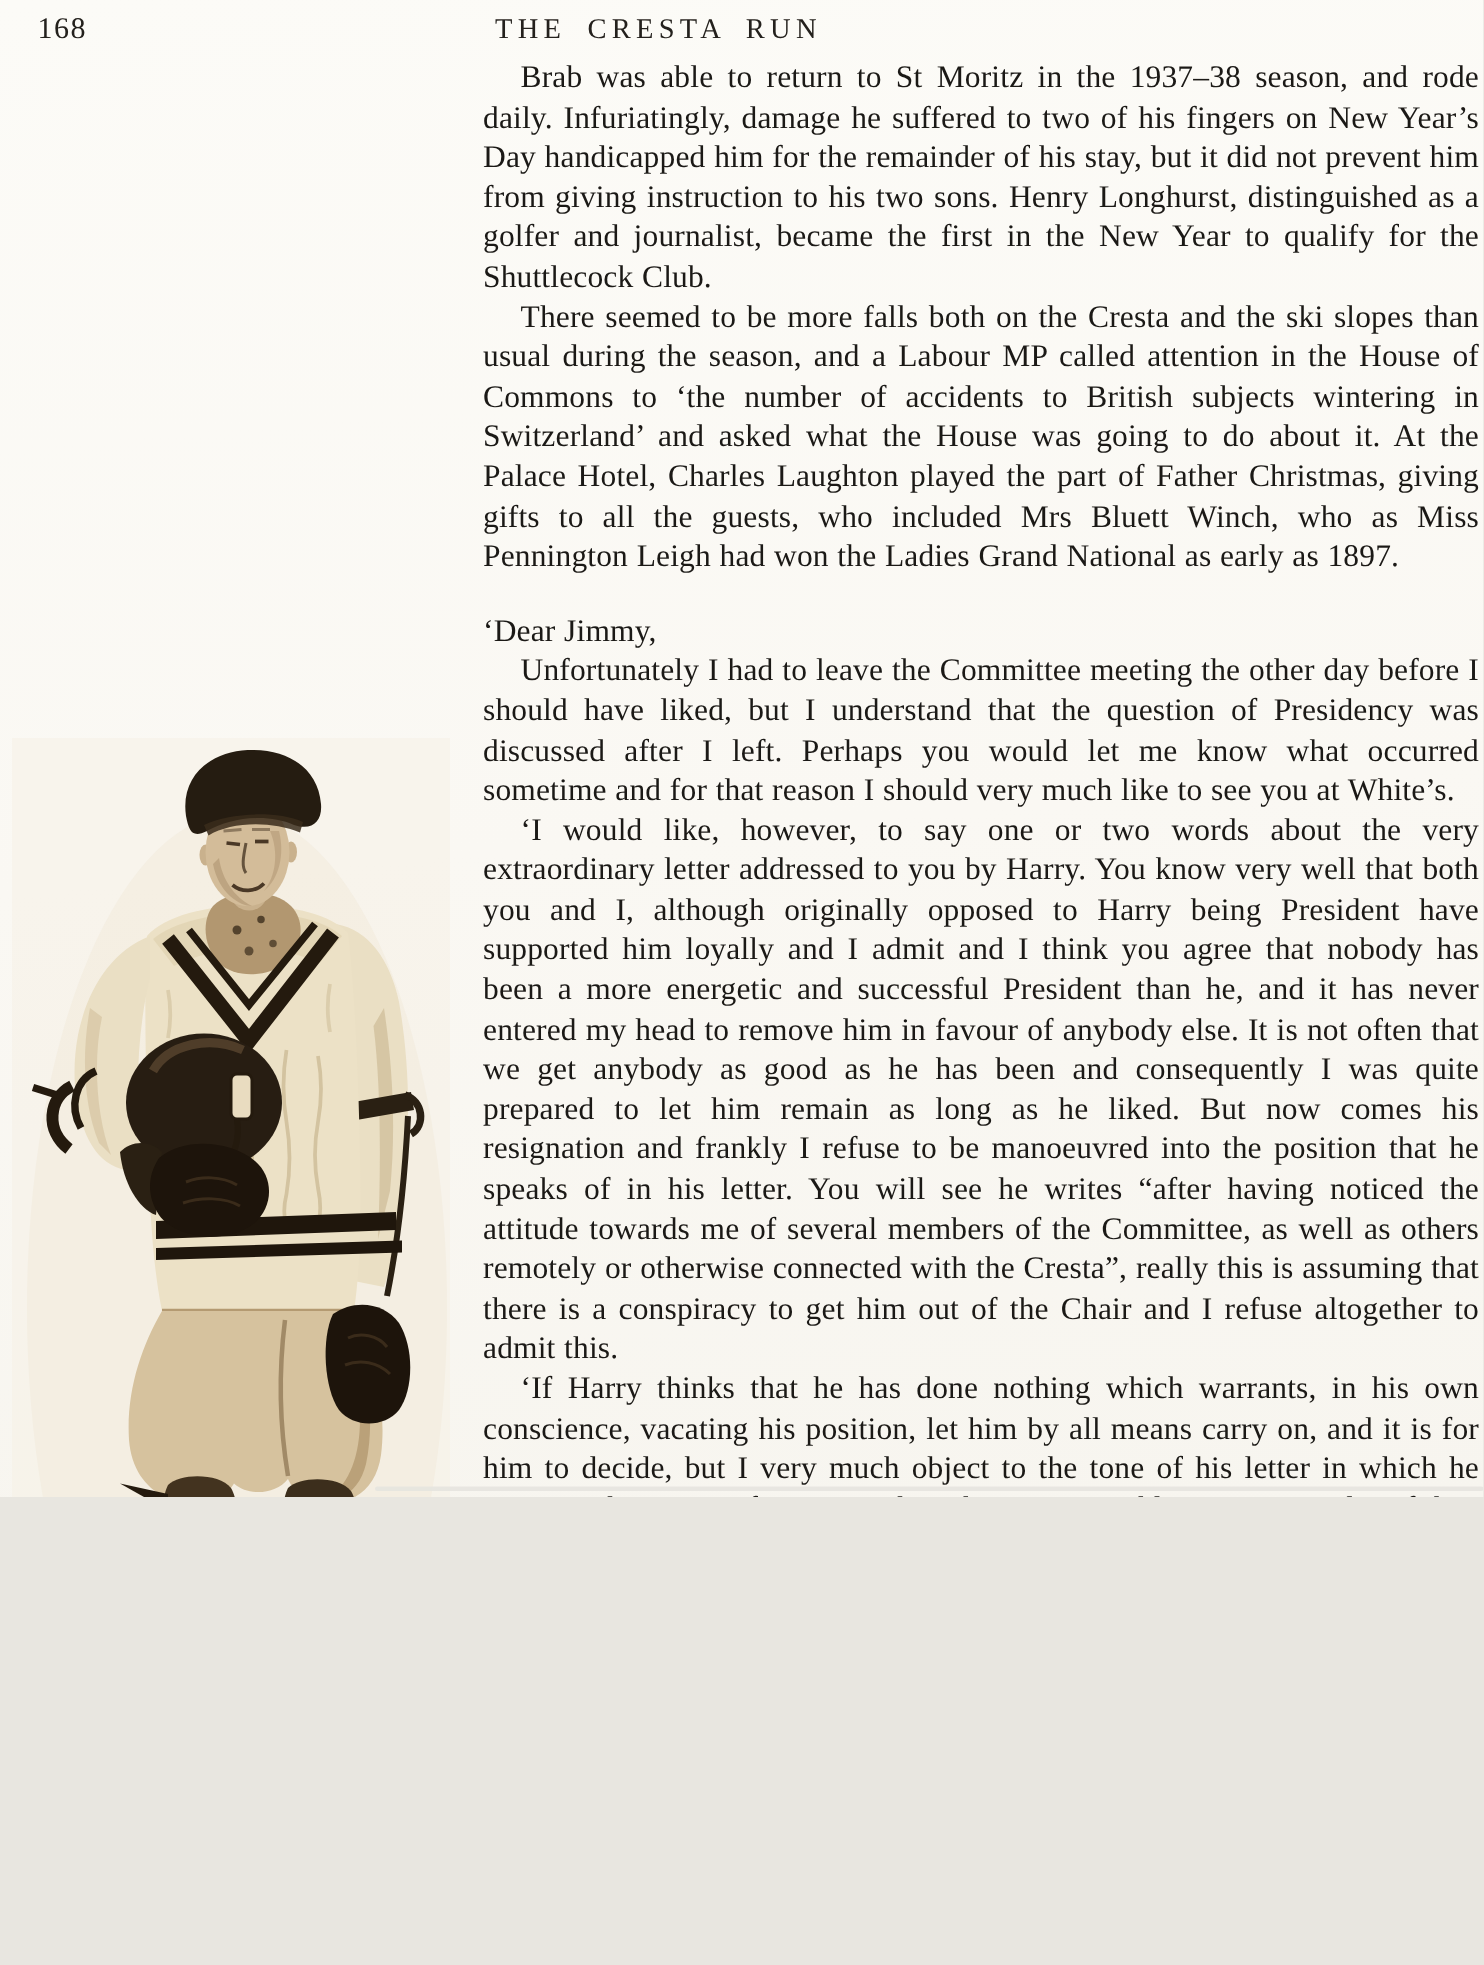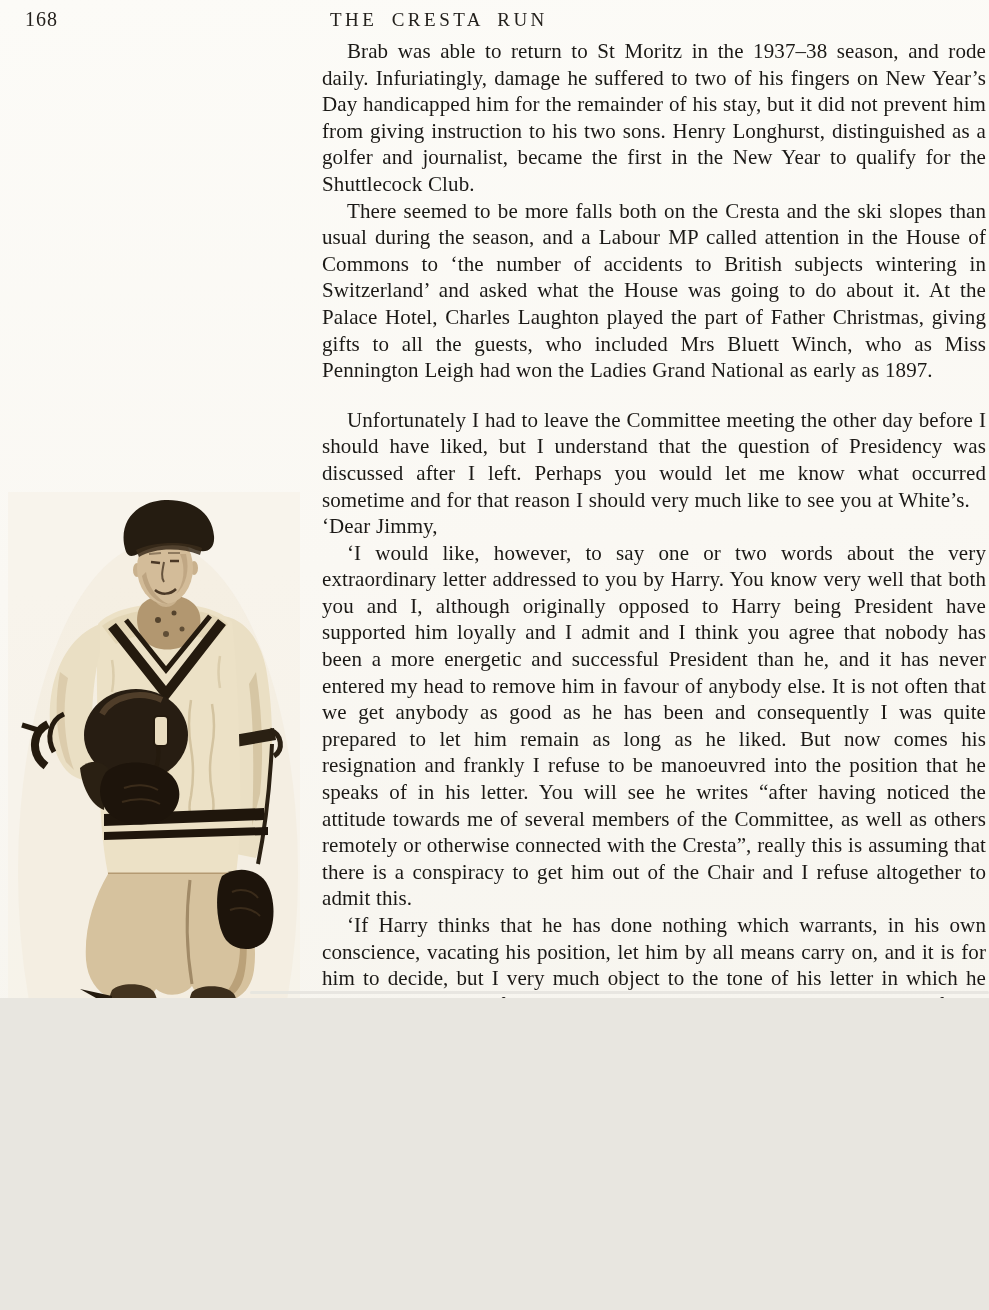--- a/index.html
+++ b/index.html
@@ -56,22 +56,22 @@
 
 <div class="page">
 
   <span class="page-number">168</span>
   <span class="running-title">THE CRESTA RUN</span>
 
   <div class="text-column">
     <p class="para indent">Brab was able to return to St Moritz in the 1937–38 season, and rode daily. Infuriatingly, damage he suffered to two of his fingers on New Year’s Day handicapped him for the remainder of his stay, but it did not prevent him from giving instruction to his two sons. Henry Longhurst, distinguished as a golfer and journalist, became the first in the New Year to qualify for the Shuttlecock Club.</p>
     <p class="para indent">There seemed to be more falls both on the Cresta and the ski slopes than usual during the season, and a Labour MP called attention in the House of Commons to ‘the number of accidents to British subjects wintering in Switzerland’ and asked what the House was going to do about it. At the Palace Hotel, Charles Laughton played the part of Father Christmas, giving gifts to all the guests, who included Mrs Bluett Winch, who as Miss Pennington Leigh had won the Ladies Grand National as early as 1897.</p>
     <div class="letter-block">
+      <p class="para">‘Dear Jimmy,</p>
       <p class="para indent">Unfortunately I had to leave the Committee meeting the other day before I should have liked, but I understand that the question of Presidency was discussed after I left. Perhaps you would let me know what occurred sometime and for that reason I should very much like to see you at White’s.</p>
-      <p class="para">‘Dear Jimmy,</p>
       <p class="para indent">‘I would like, however, to say one or two words about the very extraordinary letter addressed to you by Harry. You know very well that both you and I, although originally opposed to Harry being President have supported him loyally and I admit and I think you agree that nobody has been a more energetic and successful President than he, and it has never entered my head to remove him in favour of anybody else. It is not often that we get anybody as good as he has been and consequently I was quite prepared to let him remain as long as he liked. But now comes his resignation and frankly I refuse to be manoeuvred into the position that he speaks of in his letter. You will see he writes “after having noticed the attitude towards me of several members of the Committee, as well as others remotely or otherwise connected with the Cresta”, really this is assuming that there is a conspiracy to get him out of the Chair and I refuse altogether to admit this.</p>
       <p class="para indent">‘If Harry thinks that he has done nothing which warrants, in his own conscience, vacating his position, let him by all means carry on, and it is for him to decide, but I very much object to the tone of his letter in which he assumes that some of us are pushing him out. Frankly I am not guilty of this, if Harry wants to go on, let him go on. But I doubt whether after last winter that he is convinced himself that he will be useful.’</p>
     </div>
   </div>
 
   <figure class="photo">
     <svg viewBox="0 0 292 722" xmlns="http://www.w3.org/2000/svg">
 
       <rect x="0" y="0" width="292" height="722" fill="#f6f1e5" opacity="0.55"></rect>
       <ellipse cx="150" cy="380" rx="140" ry="330" fill="#f1ead9" opacity="0.5"></ellipse>

